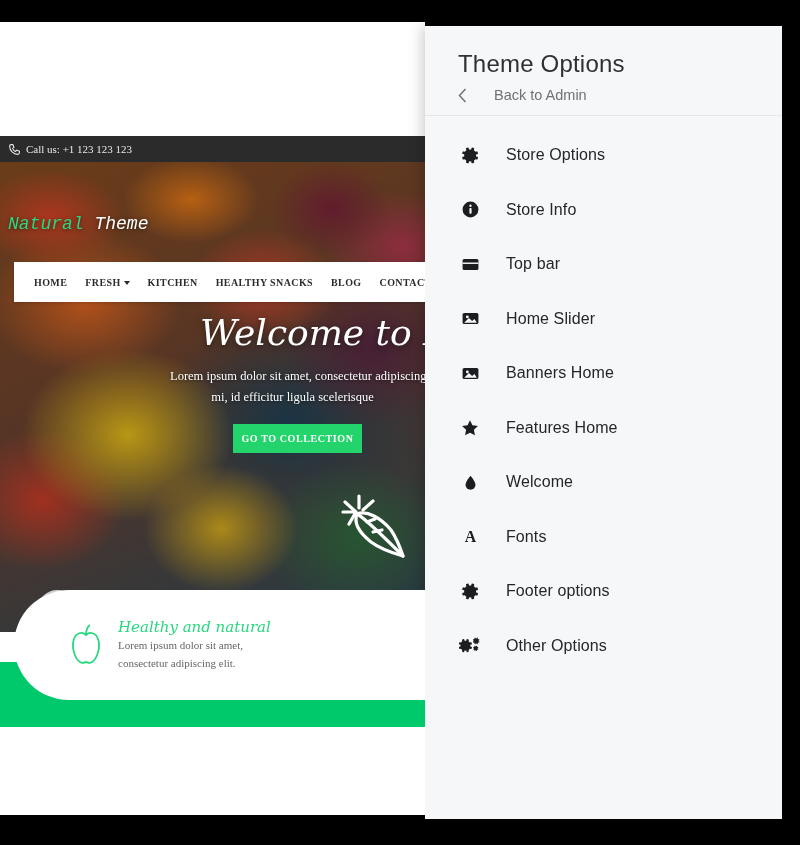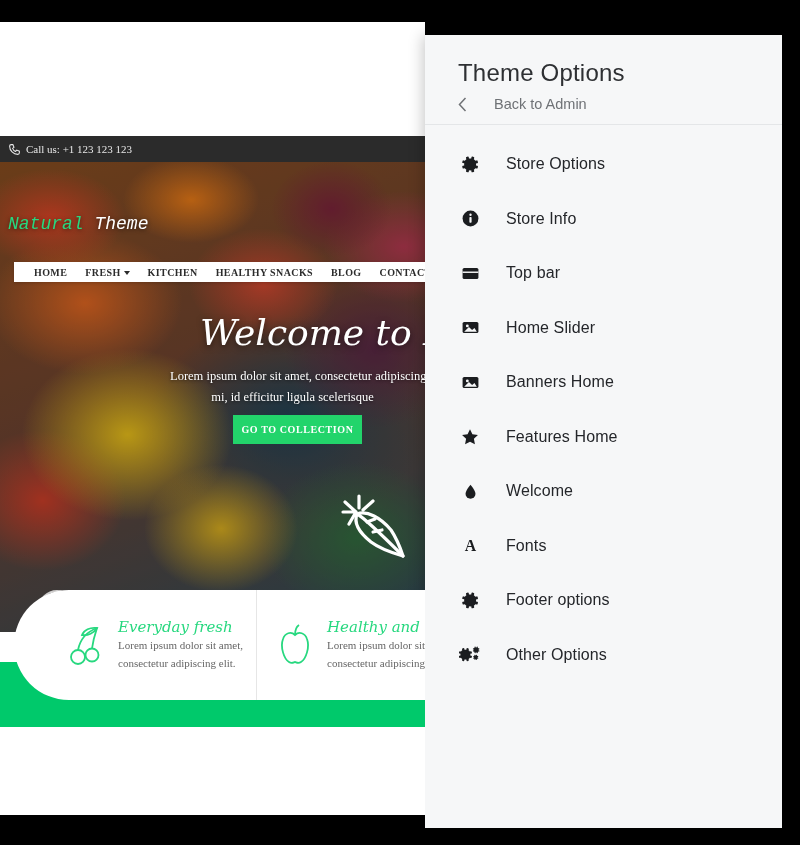--- a/index.html
+++ b/index.html
@@ -44,21 +44,21 @@
       radial-gradient(ellipse 200px 150px at 68% 55%, #1d3f52 0%, rgba(29,63,82,0) 70%),
       linear-gradient(160deg, #8a4a18 0%, #6d3f2a 45%, #274756 100%);
   }
   .hero::after {
     content: ""; position: absolute; inset: 0;
     background: rgba(20,22,28,0.26);
   }
 
   .navbar {
     position: absolute; left: 14px; top: 100px; right: -40px;
-    height: 20px; background: #fff; z-index: 4;
+    height: 40px; background: #fff; z-index: 4;
     display: flex; align-items: center; padding-left: 20px;
     box-shadow: 0 1px 3px rgba(0,0,0,0.18);
   }
   .navbar a {
     font-family: "Liberation Serif", serif;
     font-size: 10px; font-weight: bold; letter-spacing: .4px;
     color: #2c2c2c; text-decoration: none; margin-right: 18px;
     white-space: nowrap;
   }
   .caret {
@@ -84,21 +84,21 @@
     font-size: 36px; white-space: nowrap;
     text-shadow: 0 2px 6px rgba(0,0,0,.5);
     margin-left: 190px;
   }
   .hero-sub {
     font-family: "Liberation Serif", serif; font-size: 12.5px;
     line-height: 1.55; margin-top: 14px; margin-left: 160px;
     white-space: nowrap; text-shadow: 0 1px 3px rgba(0,0,0,.5);
   }
   .hero-btn {
-    display: inline-block; margin-top: 7px; margin-left: 170px;
+    display: inline-block; margin-top: 16px; margin-left: 170px;
     background: #22d46b; color: #fff; border: 0;
     font-family: "Liberation Serif", serif; font-size: 10px;
     font-weight: bold; letter-spacing: .6px;
     padding: 9px 8px; cursor: pointer;
   }
 
   .carousel-prev {
     position: absolute; left: 38px; top: 428px; z-index: 5;
     width: 38px; height: 38px; border-radius: 50%;
     border: 2px solid rgba(255,255,255,.75);
@@ -131,21 +131,21 @@
     position: absolute; left: 0; top: 640px; right: 0;
     height: 65px; background: #00c96b; z-index: 2;
   }
   .white-bottom {
     position: absolute; left: 0; top: 705px; right: 0; bottom: 0;
     background: #fff; z-index: 5;
   }
 
   
   .panel {
-    position: absolute; left: 425px; top: 35px;
+    position: absolute; left: 425px; top: 26px;
     width: 357px; height: 793px;
     background: #f6f7f8;
     display: flex; flex-direction: column;
     box-shadow: -2px 0 14px rgba(0,0,0,0.22);
   }
   .panel-header { padding: 24px 0 12px 33px; background: #f6f7f8; }
   .panel-title {
     font-size: 24px; color: #2e3033; font-weight: normal; letter-spacing: .2px;
   }
   .back-link {
@@ -235,34 +235,20 @@
           <path d="M20 22 C30 18 44 26 54 38 C58 44 62 52 66 64 C52 60 42 56 34 50 C24 42 16 32 20 22 Z"></path>
           <path d="M19 20 L8 10 M19 20 L6 20 M19 20 L12 32 M22 16 L22 4 M26 18 L36 9"></path>
           <path d="M30 30 L38 27 M36 40 L45 38"></path>
         </g>
       </svg>
     </div>
 
     <div class="green-band"></div>
 
     <div class="features">
-      <div class="feature">
-        <svg class="f-icon" width="40" height="44" viewBox="0 0 40 44" fill="none" stroke="#27d87f" stroke-width="1.8">
-          <circle cx="12" cy="34" r="7"></circle>
-          <circle cx="26" cy="32" r="6.5"></circle>
-          <path d="M12 27 C14 17 20 9 31 5"></path>
-          <path d="M26 25.5 C27 18 29 11 31 5"></path>
-          <path d="M31 5 C24 4 18 7 16 12 C22 13 28 10 31 5 Z"></path>
-        </svg>
-        <div>
-          <div class="f-title">Everyday fresh</div>
-          <div class="f-text">Lorem ipsum dolor sit amet,</div>
-          <div class="f-text">consectetur adipiscing elit.</div>
-        </div>
-      </div>
       <div class="feature">
         <svg class="f-icon" width="40" height="44" viewBox="0 0 40 44" fill="none" stroke="#27d87f" stroke-width="1.8">
           <path d="M20 12 C16 8 10 10 8 16 C5 24 9 36 14 39 C17 41 19 39 20 39 C21 39 23 41 26 39 C31 36 35 24 32 16 C30 10 24 8 20 12 Z"></path>
           <path d="M20 12 C20 7 21 4 24 2"></path>
         </svg>
         <div>
           <div class="f-title">Healthy and natural</div>
           <div class="f-text">Lorem ipsum dolor sit amet,</div>
           <div class="f-text">consectetur adipiscing elit.</div>
         </div>

